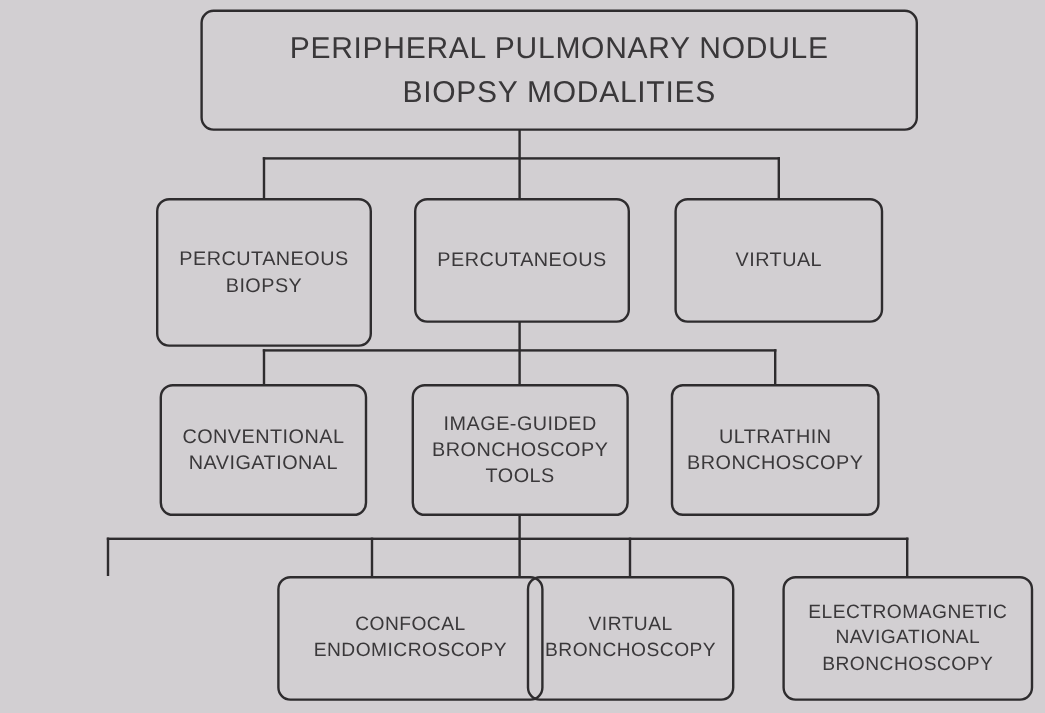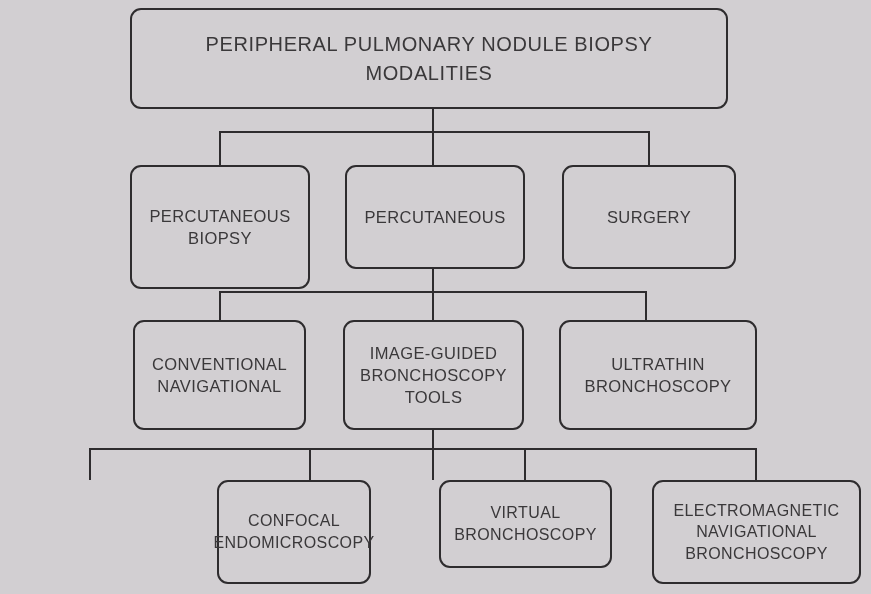--- a/index.html
+++ b/index.html
@@ -22,21 +22,21 @@
     display: flex;
     align-items: center;
     justify-content: center;
     text-align: center;
     color: #3a383a;
     letter-spacing: 0.4px;
     line-height: 1.35;
     padding: 8px 10px;
   }
 
-  .node--root { font-size: 20px; line-height: 1.45; letter-spacing: 0.6px; }
+  .node--root { font-size: 25px; line-height: 1.45; letter-spacing: 0.6px; margin-left: 37px; }
   .node--root .label { max-width: 500px; }
 
   .node--lvl { font-size: 16.5px; }
   .node--lvl4 { font-size: 16px; }
 
   .hline, .vline { position: absolute; background: #2e2c2e; }
   .hline { height: 2px; }
   .vline { width: 2px; }
 </style>
 </head>
@@ -67,41 +67,41 @@
 
   <div class="node node--lvl" style="left:130px; top:165px; width:180px; height:124px;">
     <span class="label">PERCUTANEOUS BIOPSY</span>
   </div>
 
   <div class="node node--lvl" style="left:345px; top:165px; width:180px; height:104px;">
     <span class="label">PERCUTANEOUS</span>
   </div>
 
   <div class="node node--lvl" style="left:562px; top:165px; width:174px; height:104px;">
-    <span class="label">SURGERY</span>
+    <span class="label">VIRTUAL</span>
   </div>
 
   <div class="node node--lvl" style="left:133px; top:320px; width:173px; height:110px;">
     <span class="label">CONVENTIONAL NAVIGATIONAL</span>
   </div>
 
   <div class="node node--lvl" style="left:343px; top:320px; width:181px; height:110px;">
     <span class="label">IMAGE-GUIDED BRONCHOSCOPY TOOLS</span>
   </div>
 
-  <div class="node node--lvl" style="left:559px; top:320px; width:198px; height:110px;">
+  <div class="node node--lvl" style="left:559px; top:320px; width:174px; height:110px;border-radius:10px;">
     <span class="label">ULTRATHIN BRONCHOSCOPY</span>
   </div>
 
 
-  <div class="node node--lvl node--lvl4" style="left:217px; top:480px; width:154px; height:104px;">
+  <div class="node node--lvl node--lvl4" style="left:231px; top:480px; width:222px; height:104px;justify-content:flex-end;">
     <span class="label">CONFOCAL ENDOMICROSCOPY</span>
   </div>
 
-  <div class="node node--lvl node--lvl4" style="left:439px; top:480px; width:173px; height:88px;">
+  <div class="node node--lvl node--lvl4" style="left:439px; top:480px; width:173px; height:104px;">
     <span class="label">VIRTUAL BRONCHOSCOPY</span>
   </div>
 
   <div class="node node--lvl node--lvl4" style="left:652px; top:480px; width:209px; height:104px;">
     <span class="label">ELECTROMAGNETIC NAVIGATIONAL BRONCHOSCOPY</span>
   </div>
 
 </div>
 
 </body></html>

